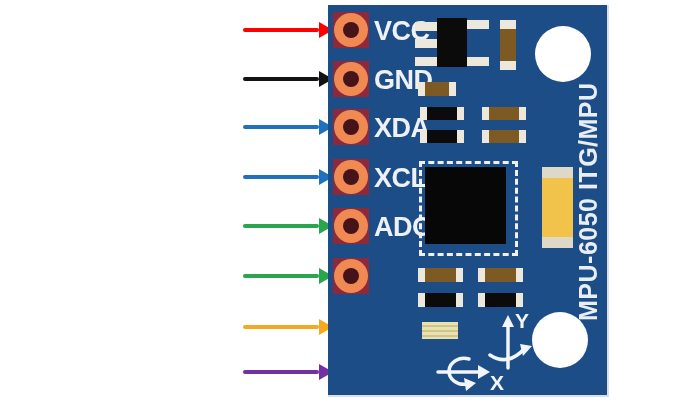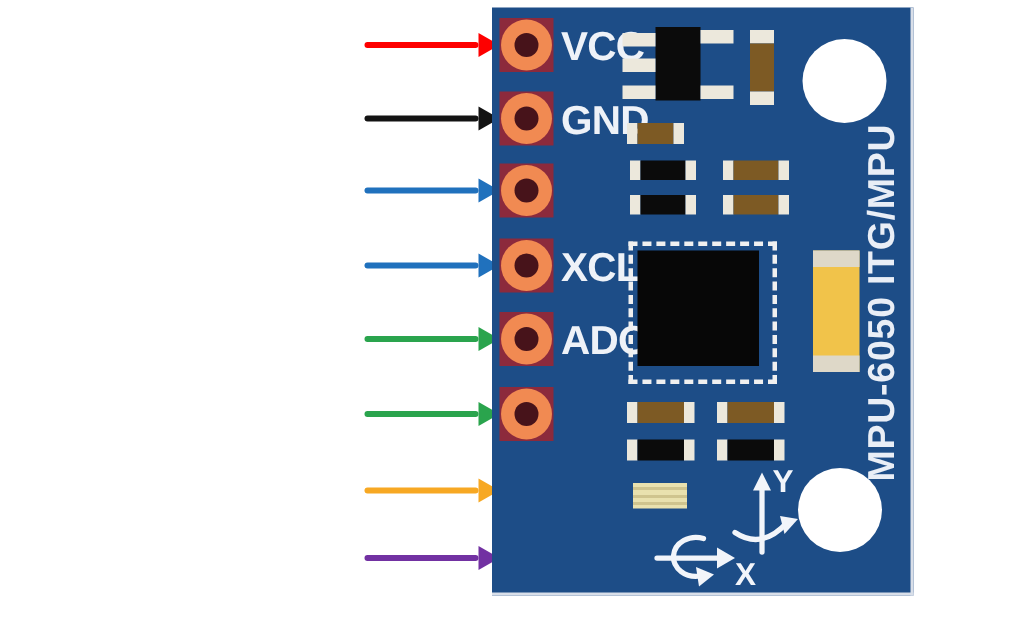--- a/index.html
+++ b/index.html
@@ -145,20 +145,21 @@
     <div class="pin">
       <div class="pad-square"></div>
       <div class="pad-ring"></div>
       <div class="pad-hole"></div>
       <span class="pad-label">GND</span>
     </div>
     <div class="pin">
       <div class="pad-square"></div>
       <div class="pad-ring"></div>
       <div class="pad-hole"></div>
+      <span class="pad-label">XDA</span>
     </div>
     <div class="pin">
       <div class="pad-square"></div>
       <div class="pad-ring"></div>
       <div class="pad-hole"></div>
       <span class="pad-label">XCL</span>
     </div>
     <div class="pin">
       <div class="pad-square"></div>
       <div class="pad-ring"></div>

